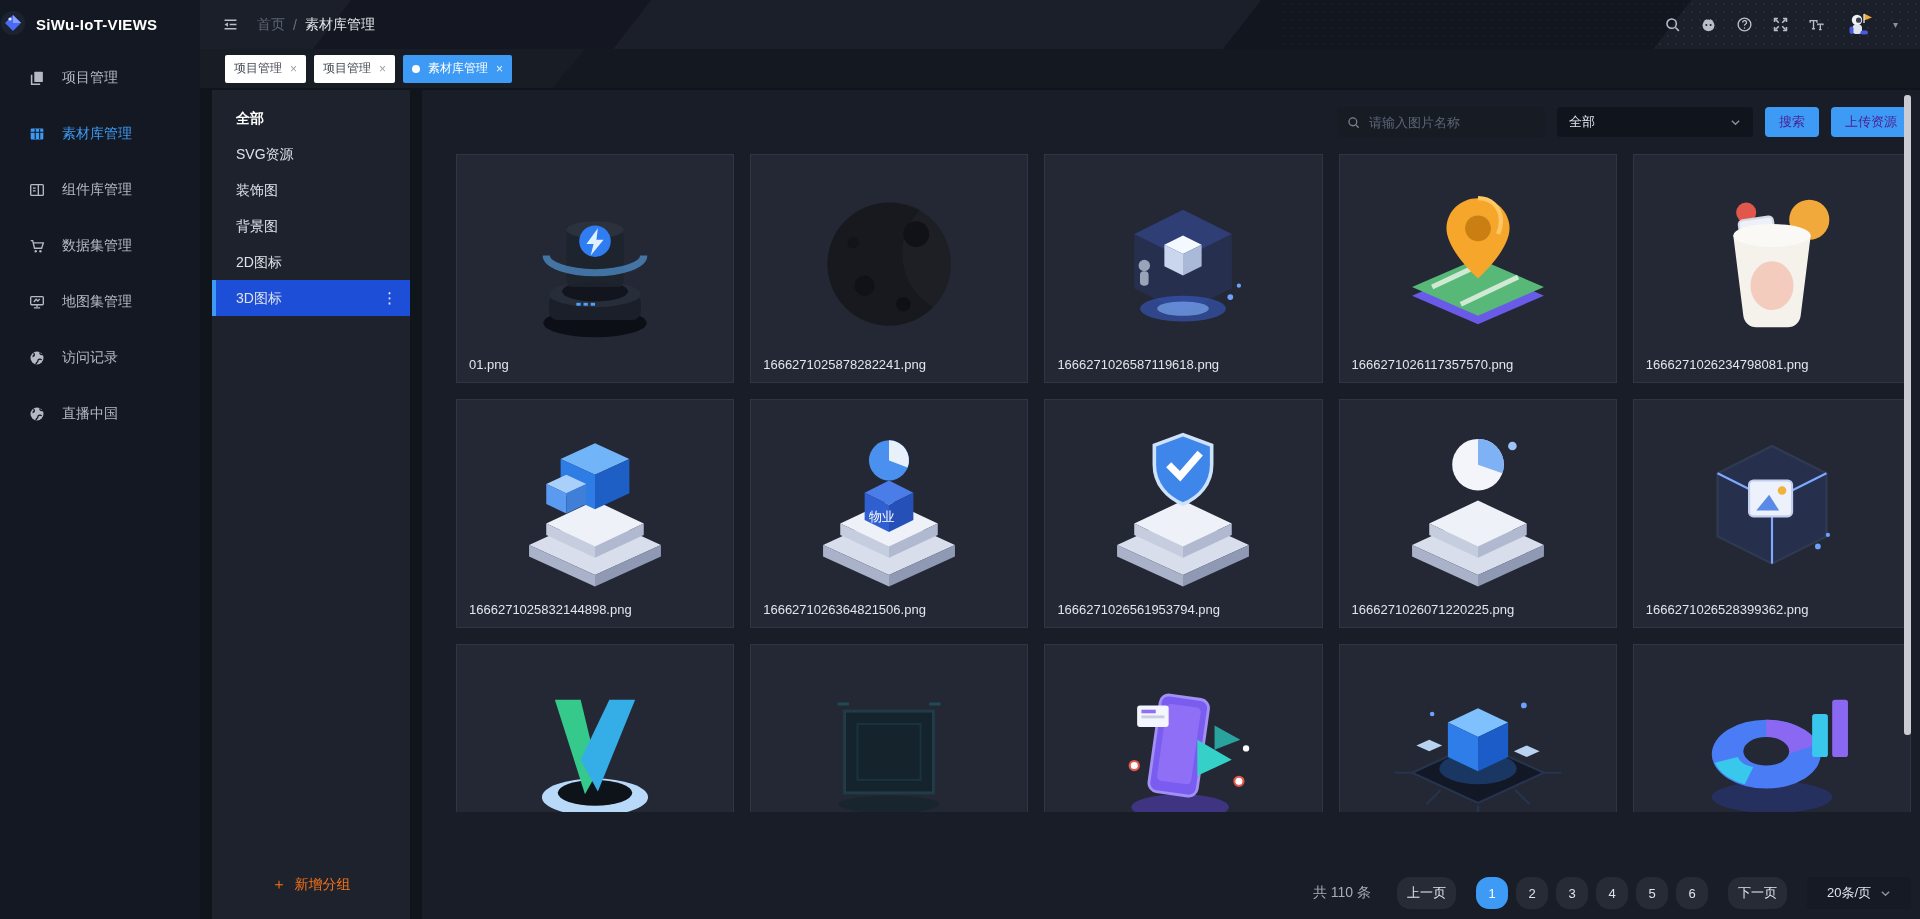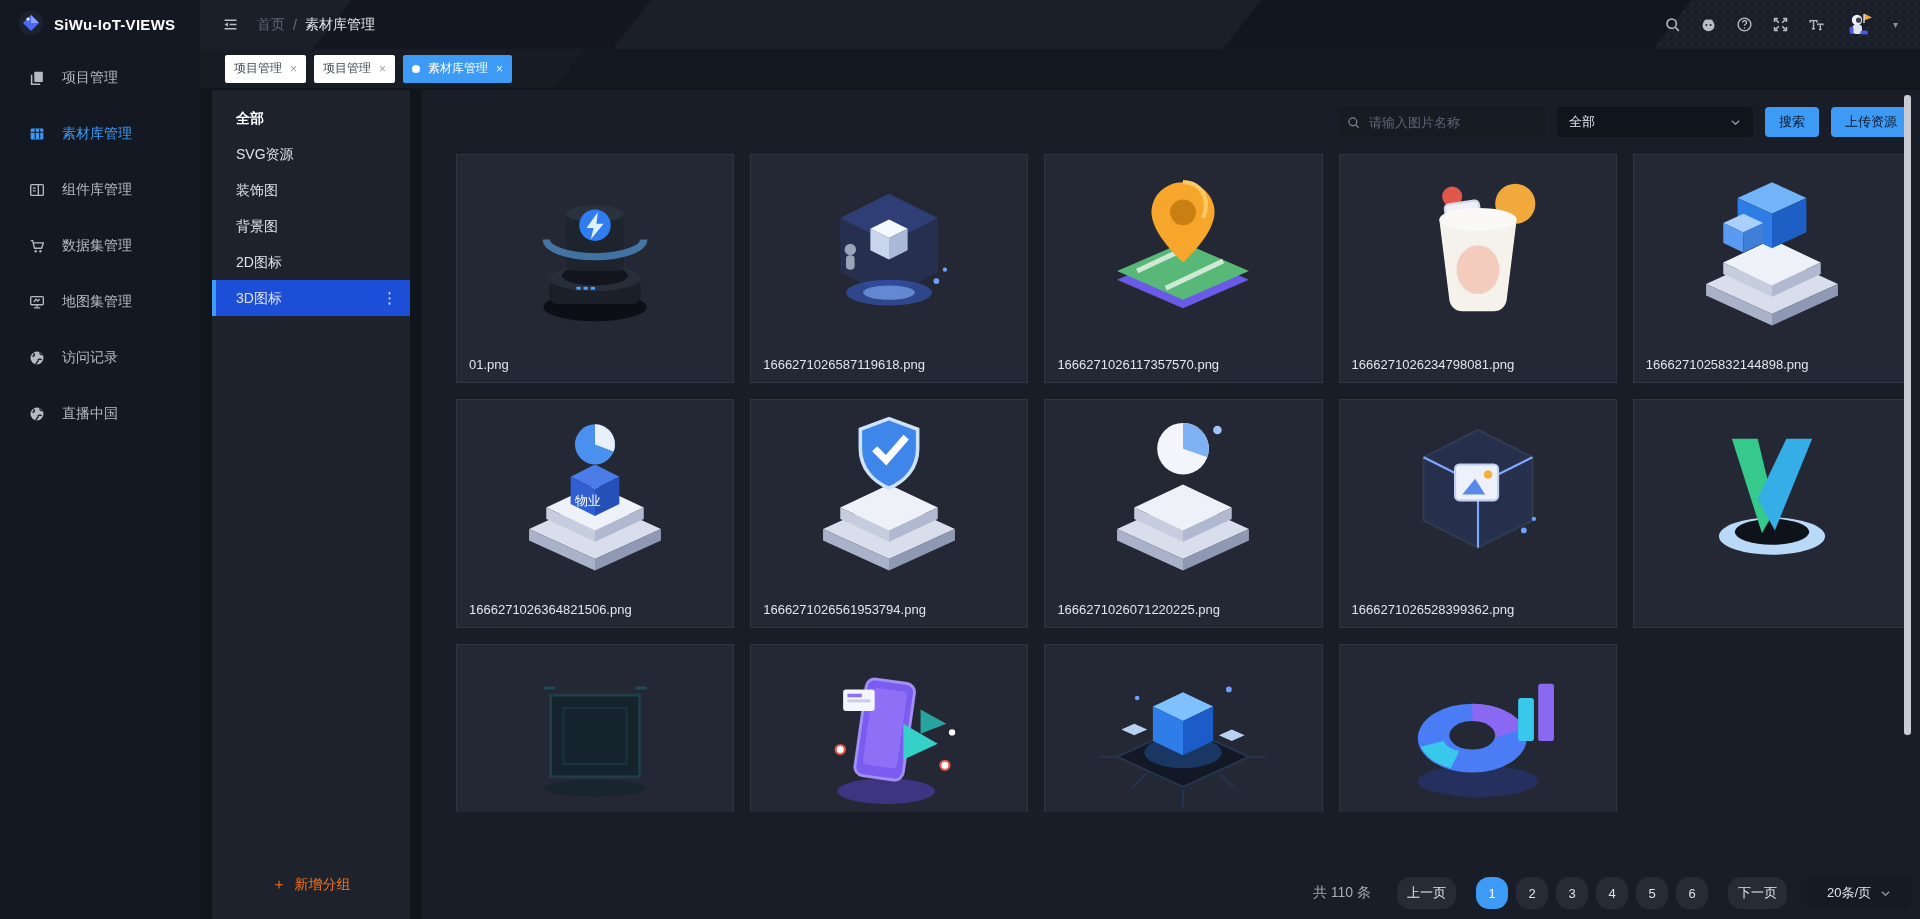--- a/index.html
+++ b/index.html
@@ -4,21 +4,21 @@
 <style>
   html,body{margin:0;padding:0;background:#0e1118;}
   *{box-sizing:border-box;}
   .app{position:relative;width:1920px;height:919px;overflow:hidden;
     display:grid;grid-template-columns:200px 1fr;grid-template-rows:49px 39px 1fr;
     background:#10141b;font-family:"Liberation Sans",sans-serif;color:#dfe3ea;}
   :root{--accent:#3d9bf5;}
 
   
   .sidebar{grid-row:1/4;grid-column:1;background:#141822;display:flex;flex-direction:column;}
-  .logo-row{height:49px;display:flex;align-items:center;padding-left:18px;gap:10px;flex:none;text-align:center;}
+  .logo-row{height:49px;display:flex;align-items:center;gap:10px;flex:none;text-align:center;}
   .logo-title{font-size:15px;font-weight:bold;color:#ffffff;letter-spacing:.3px;}
   .side-menu{padding-top:1px;}
   .side-item{height:56px;display:flex;align-items:center;gap:16px;padding-left:28px;
     color:#b4bac5;font-size:14px;cursor:pointer;}
   .side-item.active{color:var(--accent);}
   .side-icon{width:18px;height:18px;display:inline-flex;}
   .side-icon svg{width:18px;height:18px;}
 
   
   .topbar{grid-row:1;grid-column:2;background:#1a1f2a;position:relative;overflow:hidden;
@@ -72,27 +72,27 @@
   .toolbar{height:64px;display:flex;align-items:center;justify-content:flex-end;gap:12px;flex:none;}
   .search-box{width:208px;height:30px;background:#161b24;border-radius:4px;display:flex;
     align-items:center;padding:0 10px;gap:7px;}
   .search-box svg{width:13px;height:13px;flex:none;}
   .search-box input{background:transparent;border:none;outline:none;color:#dfe3ea;
     font-size:13px;width:100%;font-family:inherit;}
   .search-box input::placeholder{color:#5d6576;}
   .type-select{width:196px;height:30px;background:#10141d;border-radius:4px;display:flex;
     align-items:center;justify-content:space-between;padding:0 12px;color:#e3e6ec;
     font-size:13px;cursor:pointer;}
-  .btn{height:30px;border:none;border-radius:4px;background:var(--accent);color:#0f172a;
+  .btn{height:30px;border:none;border-radius:4px;background:var(--accent);color:#4c1d95;
     font-size:13px;padding:0 14px;cursor:pointer;font-family:inherit;}
 
   .grid-viewport{height:658px;overflow:hidden;flex:none;}
   .grid{display:grid;grid-template-columns:repeat(5,1fr);gap:16px;}
   .card{height:229px;background:#232834;border:1px solid #2f3542;position:relative;
-    display:flex;align-items:flex-start;justify-content:center;padding-top:10px;cursor:pointer;}
+    display:flex;align-items:flex-start;justify-content:center;padding-top:26px;cursor:pointer;}
   .card .art{width:172px;height:172px;}
   .fname{position:absolute;left:12px;bottom:10px;font-size:13px;color:#e2e5eb;}
 
   .pagination{margin-top:auto;margin-bottom:10px;display:flex;align-items:center;
     justify-content:flex-end;gap:20px;height:32px;flex:none;}
   .pg-total{color:#a6acb8;font-size:14px;margin-right:6px;}
   .pg-btn{min-width:32px;height:32px;background:#262b36;color:#dfe3ea;font-size:13px;border:none;
     border-radius:13px;display:inline-flex;align-items:center;justify-content:center;
     padding:0 10px;cursor:pointer;font-family:inherit;}
   .pages{display:flex;gap:8px;}
@@ -321,20 +321,31 @@
                 <rect x="40" y="34" width="40" height="40" rx="4" fill="#1e232e" opacity="0.9"></rect>
                 <ellipse cx="60" cy="34" rx="20" ry="6" fill="#2b313d"></ellipse>
                 <path d="M26 52a34 12 0 0 0 68 0" fill="none" stroke="#5aa7f0" stroke-width="5" opacity="0.6"></path>
                 <circle cx="60" cy="42" r="11" fill="#2f7df0"></circle>
                 <polygon points="62,33 54,44 59,44 57,52 66,41 61,41" fill="#dff0ff"></polygon>
                 <rect x="47" y="85" width="3" height="2" fill="#4aa3ff"></rect>
                 <rect x="52" y="85" width="3" height="2" fill="#4aa3ff"></rect>
                 <rect x="57" y="85" width="3" height="2" fill="#4aa3ff"></rect>
               </svg>
               <div class="fname">01.png</div>
+            </div>
+            <div class="card">
+              <svg class="art" viewBox="0 0 120 120">
+                <circle cx="60" cy="58" r="43" fill="#17191e"></circle>
+                <path d="M60 15a43 43 0 0 1 31 73 43 43 0 0 1-9-68 43 43 0 0 0-22-5z" fill="#1e2127" opacity="0.85"></path>
+                <circle cx="79" cy="37" r="9" fill="#101217"></circle>
+                <circle cx="43" cy="73" r="7" fill="#101217"></circle>
+                <circle cx="70" cy="86" r="5" fill="#0e1014"></circle>
+                <circle cx="35" cy="43" r="4" fill="#121419"></circle>
+              </svg>
+              <div class="fname">1666271025878282241.png</div>
             </div>
             <div class="card">
               <svg class="art" viewBox="0 0 120 120">
                 <polygon points="60,20 94,37 94,75 60,92 26,75 26,37" fill="#3656d8" opacity="0.16"></polygon>
                 <polygon points="60,20 94,37 60,54 26,37" fill="#4a6ae8" opacity="0.25"></polygon>
                 <ellipse cx="60" cy="89" rx="30" ry="9" fill="#3f6df5" opacity="0.45"></ellipse>
                 <ellipse cx="60" cy="89" rx="18" ry="5" fill="#86b4ff" opacity="0.6"></ellipse>
                 <polygon points="60,38 73,44.5 60,51 47,44.5" fill="#f4f8ff"></polygon>
                 <polygon points="47,44.5 60,51 60,66 47,59.5" fill="#c9d6ee"></polygon>
                 <polygon points="73,44.5 60,51 60,66 73,59.5" fill="#aab9d8"></polygon>

